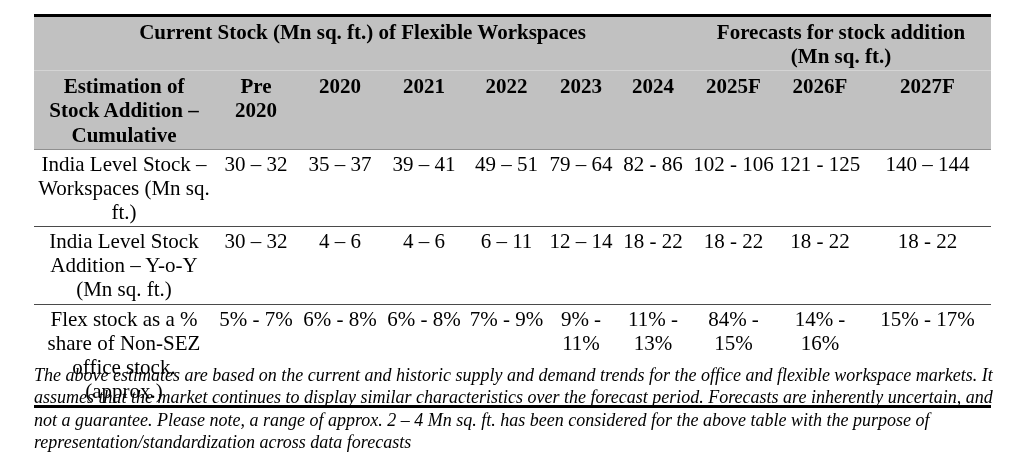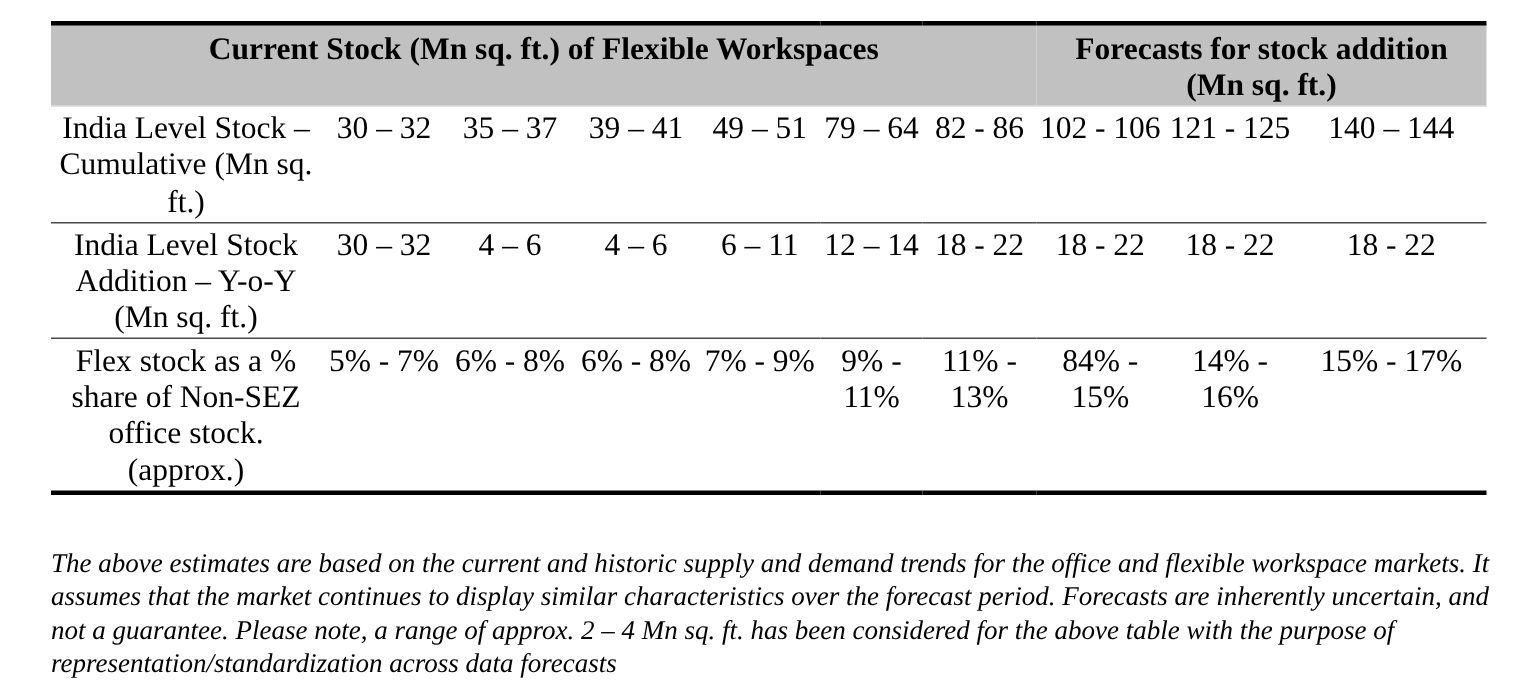--- a/index.html
+++ b/index.html
@@ -101,24 +101,40 @@
     </colgroup>
     <thead>
       <tr class="group-row">
         <th colspan="7">
           <span class="hdr-inner">Current Stock (Mn sq. ft.) of Flexible Workspaces</span>
         </th>
         <th colspan="3">
           <span class="hdr-inner w-forecast">Forecasts for stock addition (Mn sq. ft.)</span>
         </th>
       </tr>
+      <tr class="cols-row">
+        <th>
+          <span class="hdr-inner w-est">Estimation of Stock Addition – Cumulative</span>
+        </th>
+        <th>
+          <span class="hdr-inner w-pre">Pre 2020</span>
+        </th>
+        <th>2020</th>
+        <th>2021</th>
+        <th>2022</th>
+        <th>2023</th>
+        <th>2024</th>
+        <th>2025F</th>
+        <th>2026F</th>
+        <th>2027F</th>
+      </tr>
     </thead>
     <tbody>
       <tr>
-        <td>India Level Stock – Cumulative (Mn sq. ft.)</td>
+        <td>India Level Stock – Workspaces (Mn sq. ft.)</td>
         <td>30 – 32</td>
         <td>35 – 37</td>
         <td>39 – 41</td>
         <td>49 – 51</td>
         <td>79 – 64</td>
         <td>82 - 86</td>
         <td>102 - 106</td>
         <td>121 - 125</td>
         <td>140 – 144</td>
       </tr>

